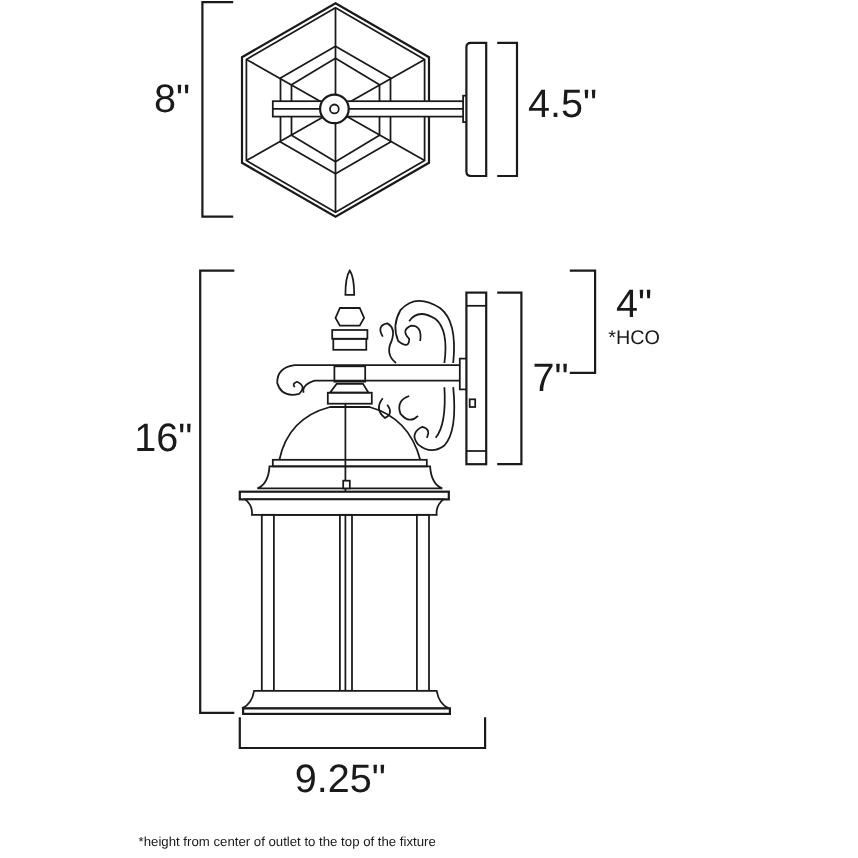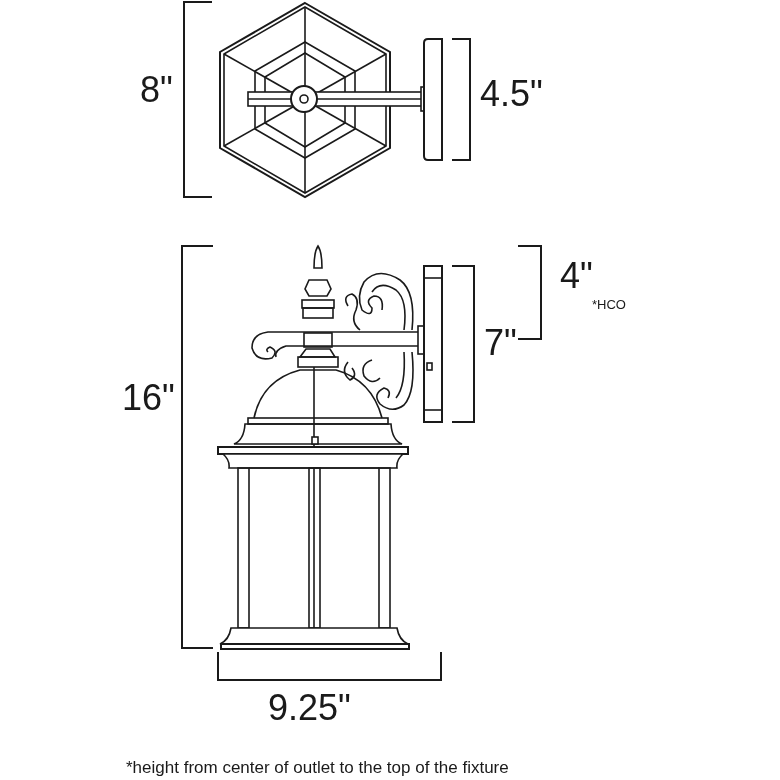--- a/index.html
+++ b/index.html
@@ -1,21 +1,21 @@
 <!DOCTYPE html>
 <html><head>
 <meta charset="utf-8">
 <style>
   html,body{margin:0;padding:0;background:#fff;}
   .canvas{position:relative;width:780px;height:780px;background:#fff;overflow:hidden;font-family:"Liberation Sans","DejaVu Sans",sans-serif;color:#1a1a1a;}
   svg{position:absolute;left:0;top:0;}
   .lbl{position:absolute;color:#1a1a1a;line-height:1;white-space:nowrap;}
   .big{font-size:36px;}
-  .small{font-size:13px;margin-left:39px;}
-  .note{font-size:17px;}
+  .small{font-size:18px;}
+  .note{font-size:12px;}
 </style>
 </head>
 <body>
 
 <div class="canvas">
 <svg width="780" height="780" viewBox="0 0 780 780" fill="none" stroke="#1a1a1a" stroke-width="1.6">
 
   <g>
 
     <polyline points="212,2 184,2 184,197 212,197" stroke-width="2"></polyline>

